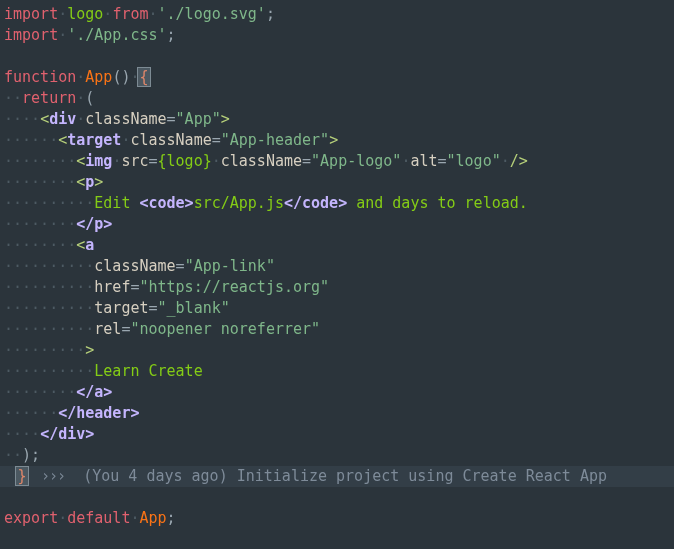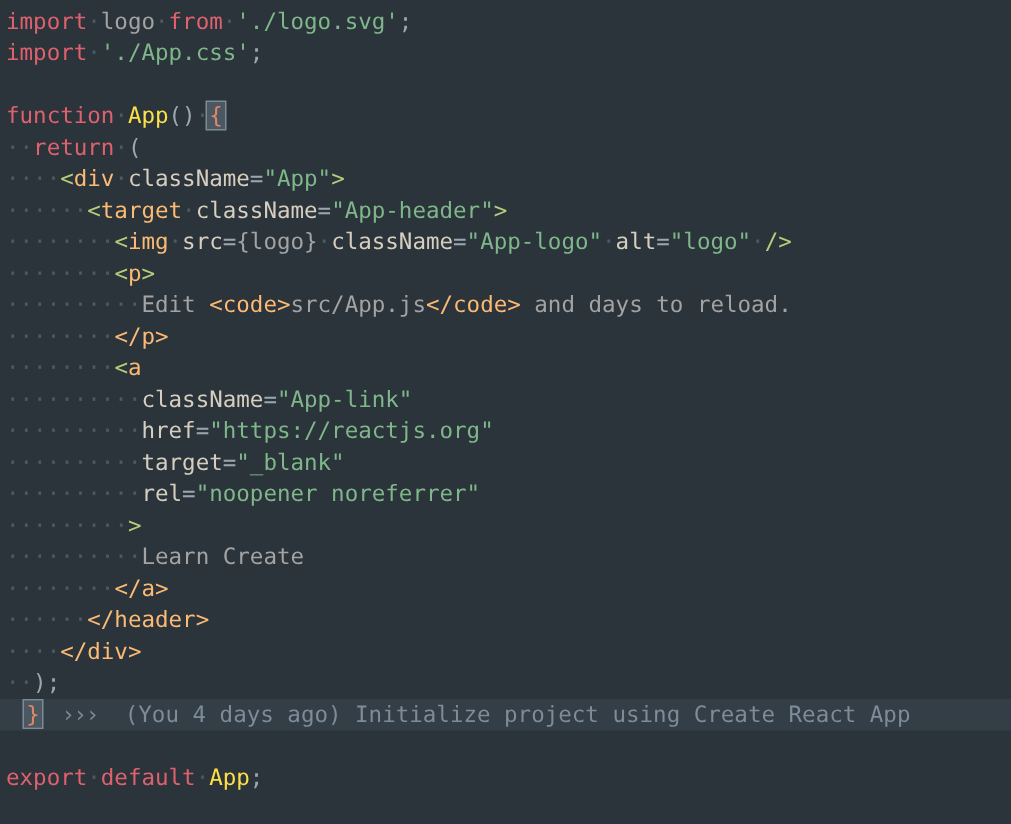--- a/index.html
+++ b/index.html
@@ -31,27 +31,27 @@
     color: #c3ccd4;
   }
   .line.blame-row {
     background: #333e47;
     padding-left: 12px;
   }
   .blank { height: 21px; }
 
   
   .kw        { color: #e0616e; }
-  .fn        { color: #fde047; }
+  .fn        { color: #f97316; }
   .punc      { color: #9aa7b0; }
   .str       { color: #7fb78a; }
-  .tag       { color: #fdba74; }
+  .tag       { color: #c4b5fd; font-weight: bold; }
   .bracket   { color: #b6d07a; }
   .attr      { color: #d6cfc0; }
-  .txt       { color: #a3a3a3; margin-top: 25px; }
+  .txt       { color: #84cc16; margin-top: 25px; }
   .op        { color: #9aa7b0; }
   .dot       { color: #4d5a63; }
 
   
   .brace-hl {
     background: #4b5861;
     outline: 1px solid #7d8b94;
     color: #e0876a;
     padding: 0 1px;
     margin: 0 -1px;

